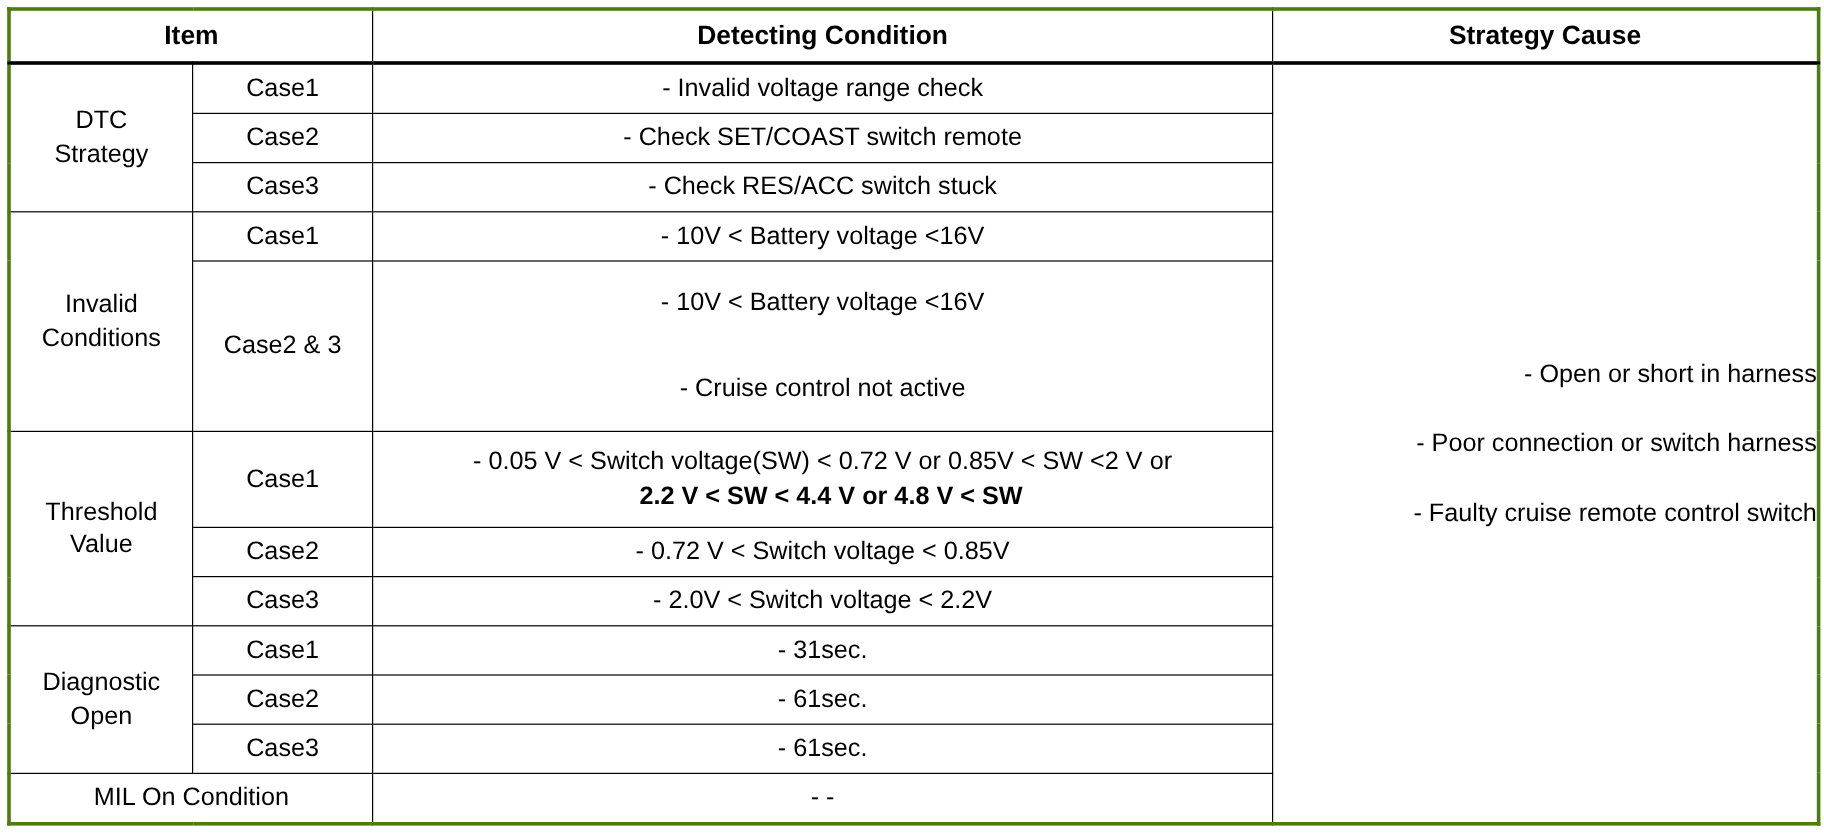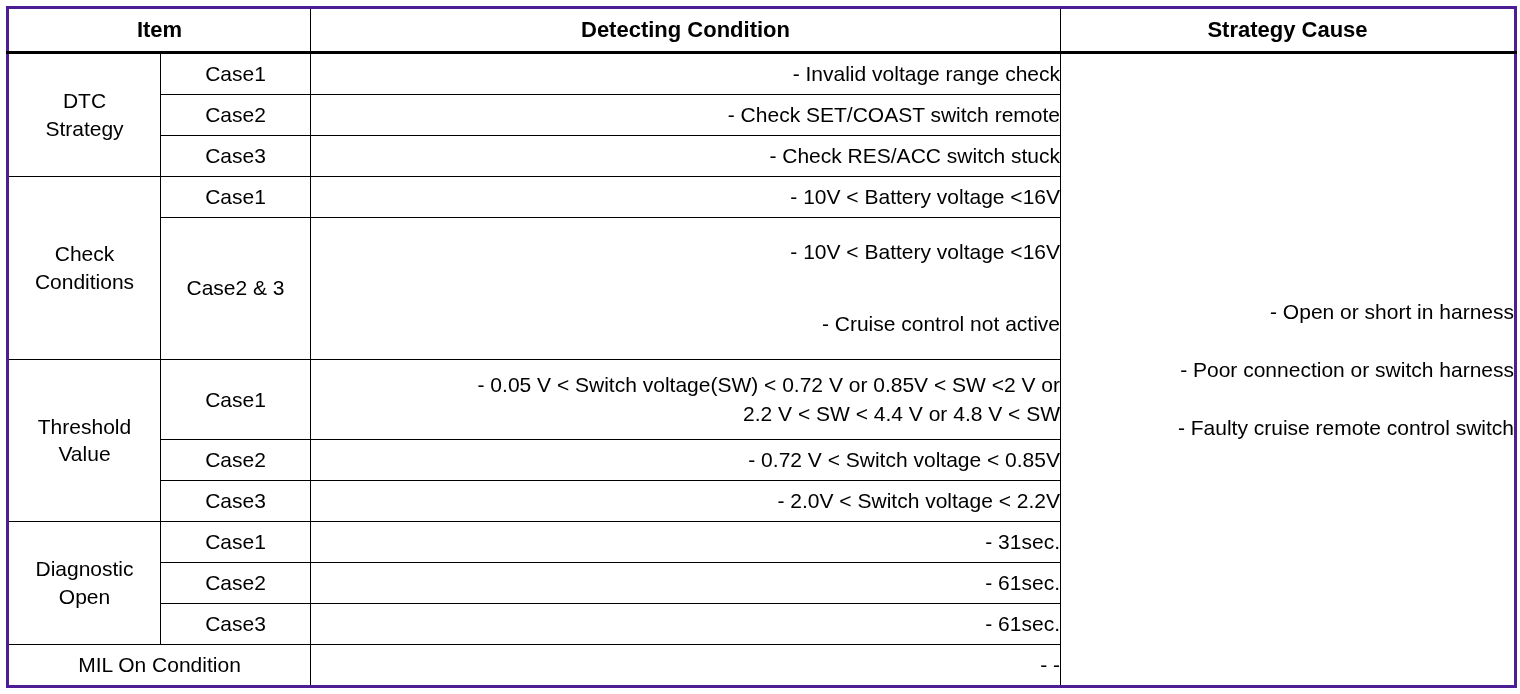--- a/index.html
+++ b/index.html
@@ -20,21 +20,21 @@
     background: #ffffff;
   }
   table.dtc {
     position: absolute;
     left: 6px;
     top: 6px;
     width: 1508px;
     height: 682px;
     border-collapse: collapse;
     table-layout: fixed;
-    border: 3px solid #4c1d95;
+    border: 3px solid #4d7c0f;
   }
   table.dtc td, table.dtc th {
     border: 1.5px solid #000;
     padding: 0;
     vertical-align: middle;
     font-weight: normal;
     font-size: 21px;
   }
   
   col.c-group { width: 153px; }
@@ -59,28 +59,29 @@
     line-height: 1.32;
     font-size: 21px;
     border-right: 1.5px solid #000;
   }
   td.case-label {
     text-align: center;
     font-size: 21px;
     margin-top: 36px;
   }
   td.cond {
-    text-align: right;
+    text-align: center;
     padding: 0 0 0 10px;
     font-size: 21px;
     line-height: 1.34;
   }
   td.cond .l2 {
     padding-left: 14px;
     display: block;
+    font-weight: bold;
   }
   td.cond .gapline {
     display: block;
     margin-top: 44px;
   }
   td.cause {
     text-align: right;
     padding: 0 0 0 14px;
     font-size: 21px;
     vertical-align: middle;
@@ -128,21 +129,21 @@
         <td class="case-label">Case2</td>
         <td class="cond">-  Check SET/COAST switch remote</td>
       </tr>
       <tr>
         <td class="case-label">Case3</td>
         <td class="cond">-  Check RES/ACC switch stuck</td>
       </tr>
 
       <tr class="sep-top">
         <td class="group-label" rowspan="2">
-          <span>Check</span><br>
+          <span>Invalid</span><br>
           <span>Conditions</span>
         </td>
         <td class="case-label">Case1</td>
         <td class="cond">-  10V &lt; Battery voltage &lt;16V</td>
       </tr>
       <tr>
         <td class="case-label">Case2 &amp; 3</td>
         <td class="cond">
           <span>-  10V &lt; Battery voltage &lt;16V</span>
           <span class="gapline">-  Cruise control not active</span>

